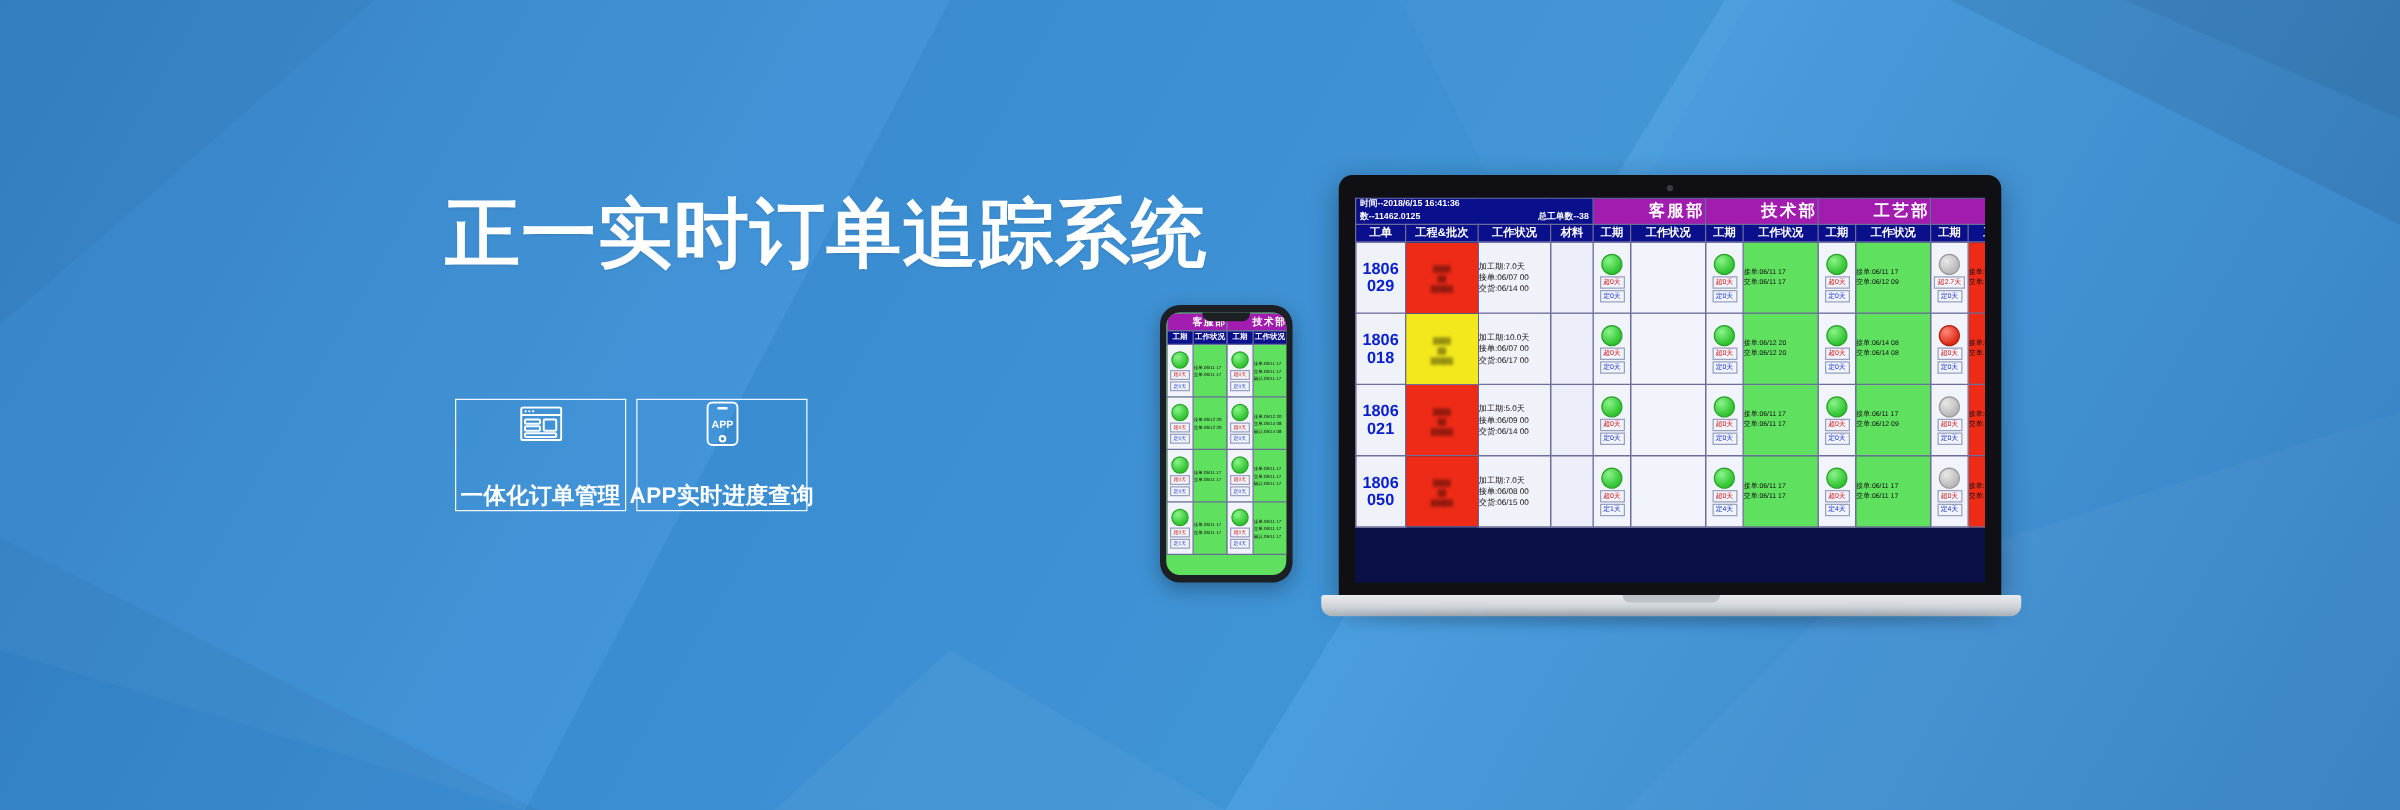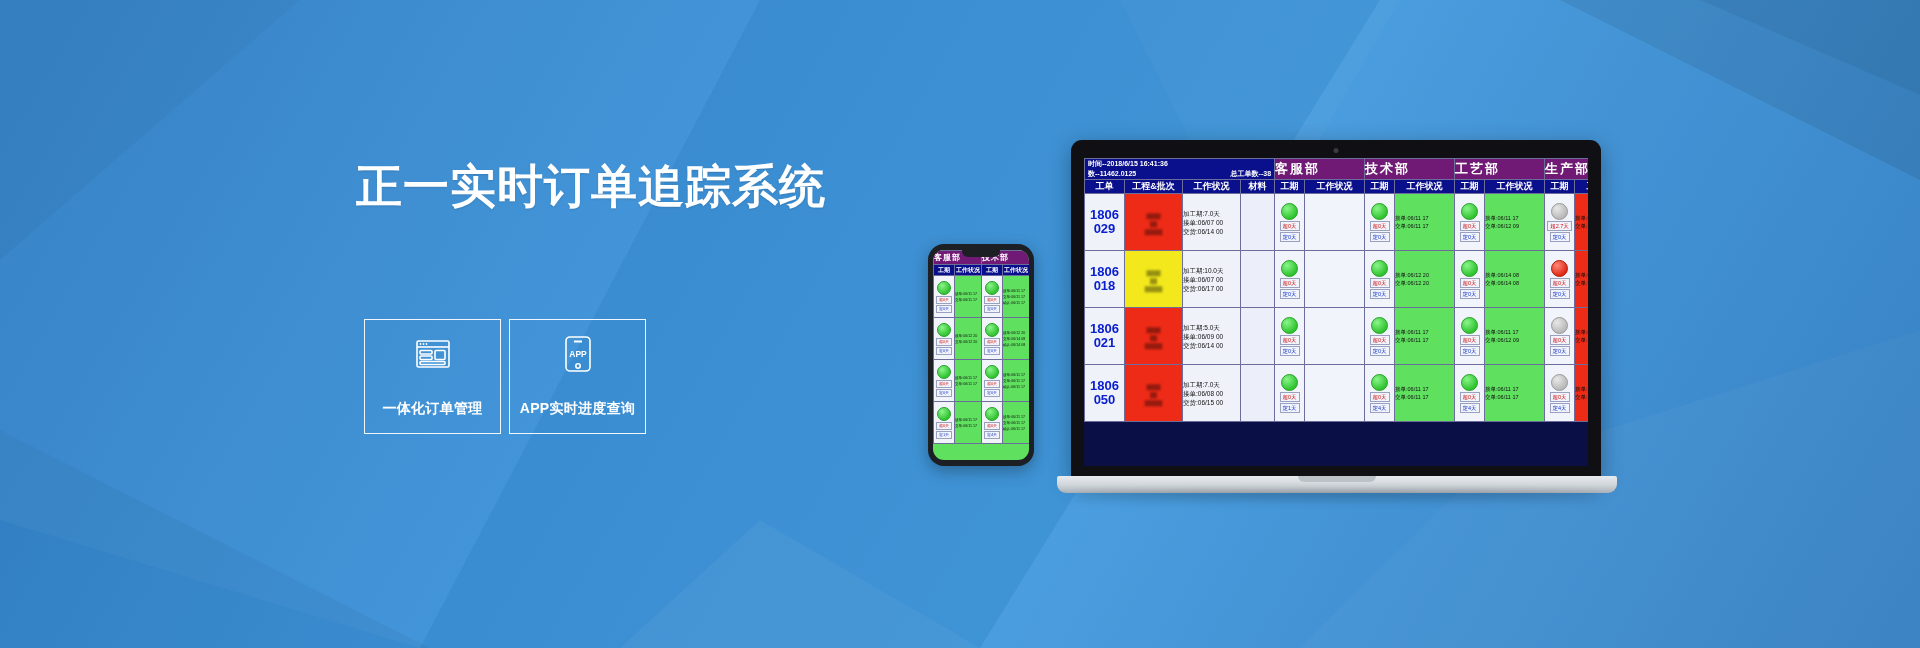--- a/index.html
+++ b/index.html
@@ -19,50 +19,50 @@
   #bg-poly { position: absolute; inset: 0; width: 1920px; height: 648px; }
 
   
   #copy {
     position: absolute;
     left: 356px; top: 158px;
     width: 520px;
   }
   .headline {
     color: #ffffff;
-    font-size: 46px;
+    font-size: 60px;
     font-weight: bold;
     letter-spacing: 1px;
     line-height: 57px;
     white-space: nowrap;
     text-shadow: 0 1px 2px rgba(0,0,0,.12);
   }
 
   #features {
     position: absolute;
     left: 364px; top: 319px;
     display: flex;
     height: 99px;
   }
   .feature {
     width: 137px;
-    height: 115px;
+    height: 90px;
     border: 1px solid rgba(255,255,255,.92);
     display: flex;
     flex-direction: column;
     align-items: center;
     justify-content: center;
     gap: 8px;
     margin-right: 8px;
   }
   .feature:last-child { margin-right: 0; }
   .feature .ficon { height: 38px; display:flex; align-items:center; justify-content:center; }
   .feature .flabel {
     color: #ffffff;
-    font-size: 14px;
+    font-size: 18px;
     font-weight: bold;
     white-space: nowrap;
     letter-spacing: .3px;
     margin-top: 19px;
   }
 
   
   #laptop { position: absolute; left: 1057px; top: 140px; width: 560px; height: 360px; }
   #laptop-lid {
     position: absolute; left: 14px; top: 0;
@@ -125,22 +125,22 @@
     position: relative;
   }
 
   
   .erp { width: 100%; border-collapse: collapse; table-layout: fixed; }
   .erp td, .erp th { border: 1px solid #6d6d9c; padding: 0; vertical-align: middle; }
 
   .info-bar { background: #0a0f8c; color: #ffffff; }
   .info-line { font-size: 7px; font-weight: bold; white-space: nowrap; padding: 0 3px; line-height: 10px; }
   .dept-head {
-    background: #701a75; color: #ffffff;
-    font-size: 13px; font-weight: bold; text-align: left;
+    background: #a21caf; color: #ffffff;
+    font-size: 13px; font-weight: bold; text-align: right;
     letter-spacing: 2px; line-height: 20px;
   }
   .col-head {
     background: #0a0f8c; color: #ffffff;
     font-size: 9px; font-weight: bold; text-align: center; line-height: 13px;
   }
 
   .wo-cell { background:#f0f2fa; color:#0a20cf; font-size:13px; font-weight:bold; text-align:center; line-height:14px; }
   .blur-cell { position: relative; overflow:hidden; }
   .blur-cell .bl { font-size:5px; color: rgba(0,0,0,.38); text-align:center; line-height:8px; filter: blur(1.1px); padding-top:4px;}

